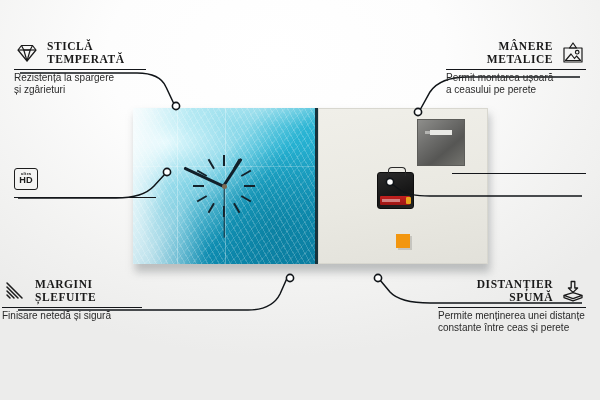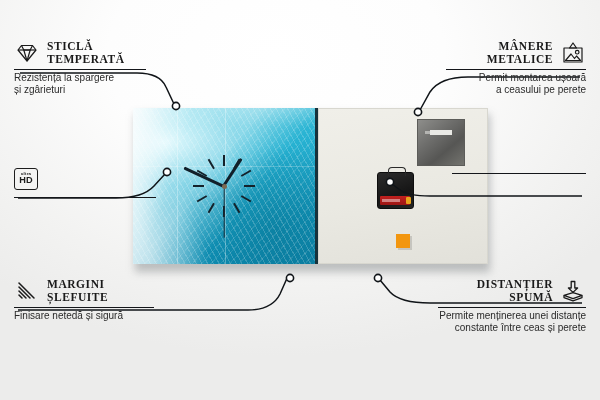--- a/index.html
+++ b/index.html
@@ -279,21 +279,21 @@
     margin: 3px 0 2px 0;
   }
   .co-desc {
     font-family: Liberation Sans, sans-serif;
     font-size: 10px;
     line-height: 12px;
     color: #2a2a2a;
     white-space: pre-line;
   }
   .co-left .co-desc { text-align: left; }
-  .co-right .co-desc { text-align: right; }
+  .co-right .co-desc { }
 
   .ico {
     flex: 0 0 auto;
     width: 26px;
     height: 26px;
     display: block;
   }
   .ico svg { display: block; }
 
   .hd-badge {
@@ -442,21 +442,21 @@
       <span class="ico">
         <span class="hd-badge">
           <span class="hd-ultra">ultra</span>
           <span class="hd-main">HD</span>
         </span>
       </span>
     </div>
     <div class="co-rule"></div>
   </div>
 
-  <div class="callout co-left" style="left:14px; top:278px; width:140px;">
+  <div class="callout co-left" style="left:2px; top:278px; width:140px;">
     <div class="co-head">
       <span class="ico">
         <svg width="26" height="26" viewBox="0 0 26 26">
           <g stroke="#1a1a1a" stroke-width="1.5" stroke-linecap="round">
             <line x1="5" y1="5" x2="20" y2="20"></line>
             <line x1="5" y1="9" x2="16" y2="20"></line>
             <line x1="5" y1="13" x2="12" y2="20"></line>
             <line x1="5" y1="17" x2="8" y2="20"></line>
           </g>
         </svg>

